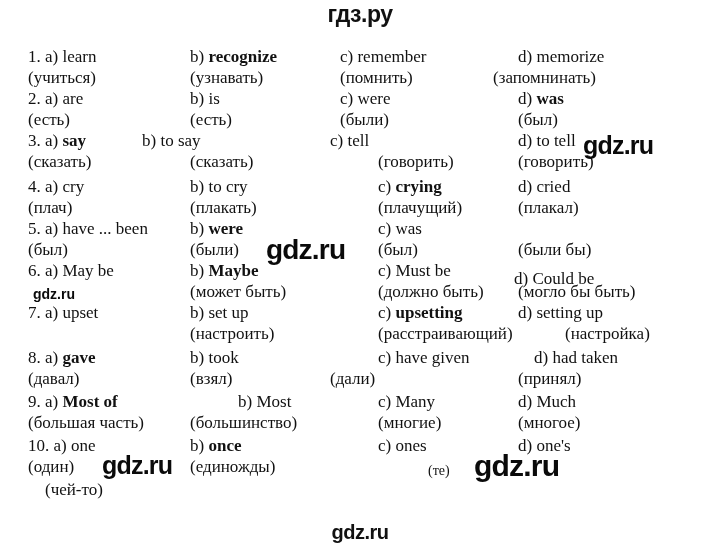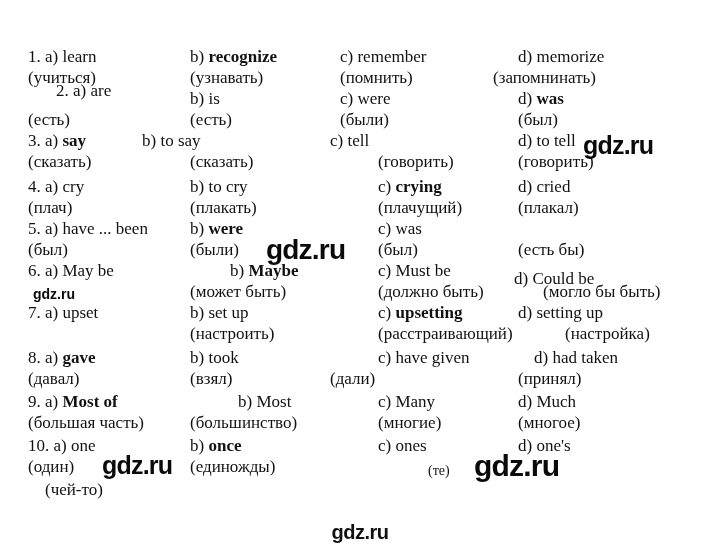--- a/index.html
+++ b/index.html
@@ -65,31 +65,32 @@
     line-height: 17px;
     z-index: 2;
   }
   .b { font-weight: bold; }
 </style>
 </head>
 <body>
 
 <div id="page">
 
+  <div class="wm-sans" id="site-header">гдз.ру</div>
 
   <div class="line" style="left:28px;  top:48px;">1. a) learn</div>
   <div class="line" style="left:190px; top:48px;">b) <span class="b">recognize</span></div>
   <div class="line" style="left:340px; top:48px;">c) remember</div>
   <div class="line" style="left:518px; top:48px;">d) memorize</div>
   <div class="line" style="left:28px;  top:69px;">(учиться)</div>
   <div class="line" style="left:190px; top:69px;">(узнавать)</div>
   <div class="line" style="left:340px; top:69px;">(помнить)</div>
   <div class="line" style="left:493px; top:69px;">(запомнинать)</div>
 
-  <div class="line" style="left:28px;  top:82px;margin-left:28px;">2. a) are</div>
+  <div class="line" style="left:28px;  top:90px;">2. a) are</div>
   <div class="line" style="left:190px; top:90px;">b) is</div>
   <div class="line" style="left:340px; top:90px;">c) were</div>
   <div class="line" style="left:518px; top:90px;">d) <span class="b">was</span></div>
   <div class="line" style="left:28px;  top:111px;">(есть)</div>
   <div class="line" style="left:190px; top:111px;">(есть)</div>
   <div class="line" style="left:340px; top:111px;">(были)</div>
   <div class="line" style="left:518px; top:111px;">(был)</div>
 
   <div class="line" style="left:28px;  top:132px;"><span class="b-part">3. a) <span class="b">say</span></span></div>
   <div class="line" style="left:142px; top:132px;">b) to say</div>
@@ -108,29 +109,29 @@
   <div class="line" style="left:190px; top:199px;">(плакать)</div>
   <div class="line" style="left:378px; top:199px;">(плачущий)</div>
   <div class="line" style="left:518px; top:199px;">(плакал)</div>
 
   <div class="line" style="left:28px;  top:220px;">5. a) have ... been</div>
   <div class="line" style="left:190px; top:220px;">b) <span class="b">were</span></div>
   <div class="line" style="left:378px; top:220px;">c) was</div>
   <div class="line" style="left:28px;  top:241px;">(был)</div>
   <div class="line" style="left:190px; top:241px;">(были)</div>
   <div class="line" style="left:378px; top:241px;">(был)</div>
-  <div class="line" style="left:518px; top:241px;">(есть бы)</div>
+  <div class="line" style="left:518px; top:241px;">(были бы)</div>
 
   <div class="line" style="left:28px;  top:262px;">6. a) May be</div>
-  <div class="line" style="left:190px; top:262px;margin-left:40px;">b) <span class="b">Maybe</span></div>
+  <div class="line" style="left:190px; top:262px;">b) <span class="b">Maybe</span></div>
   <div class="line" style="left:378px; top:262px;">c) Must be</div>
   <div class="line" style="left:514px; top:262px;margin-top:8px;">d) Could be</div>
   <div class="line" style="left:190px; top:283px;">(может быть)</div>
   <div class="line" style="left:378px; top:283px;">(должно быть)</div>
-  <div class="line" style="left:518px; top:283px;margin-left:25px;">(могло бы быть)</div>
+  <div class="line" style="left:518px; top:283px;">(могло бы быть)</div>
 
   <div class="line" style="left:28px;  top:304px;">7. a) upset</div>
   <div class="line" style="left:190px; top:304px;">b) set up</div>
   <div class="line" style="left:378px; top:304px;">c) <span class="b">upsetting</span></div>
   <div class="line" style="left:518px; top:304px;">d) setting up</div>
   <div class="line" style="left:190px; top:325px;">(настроить)</div>
   <div class="line" style="left:378px; top:325px;">(расстраивающий)</div>
   <div class="line" style="left:565px; top:325px;">(настройка)</div>
 
   <div class="line" style="left:28px;  top:349px;">8. a) <span class="b">gave</span></div>

